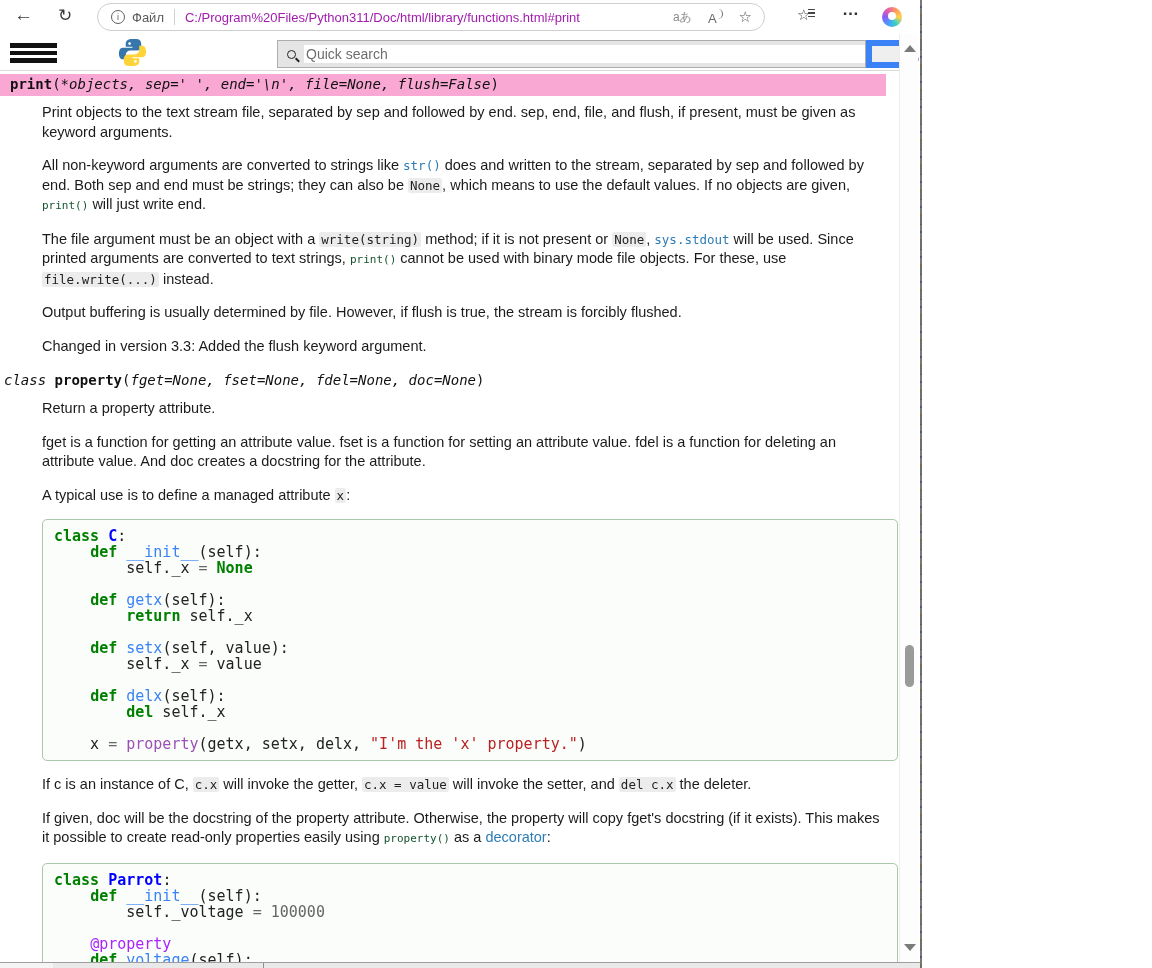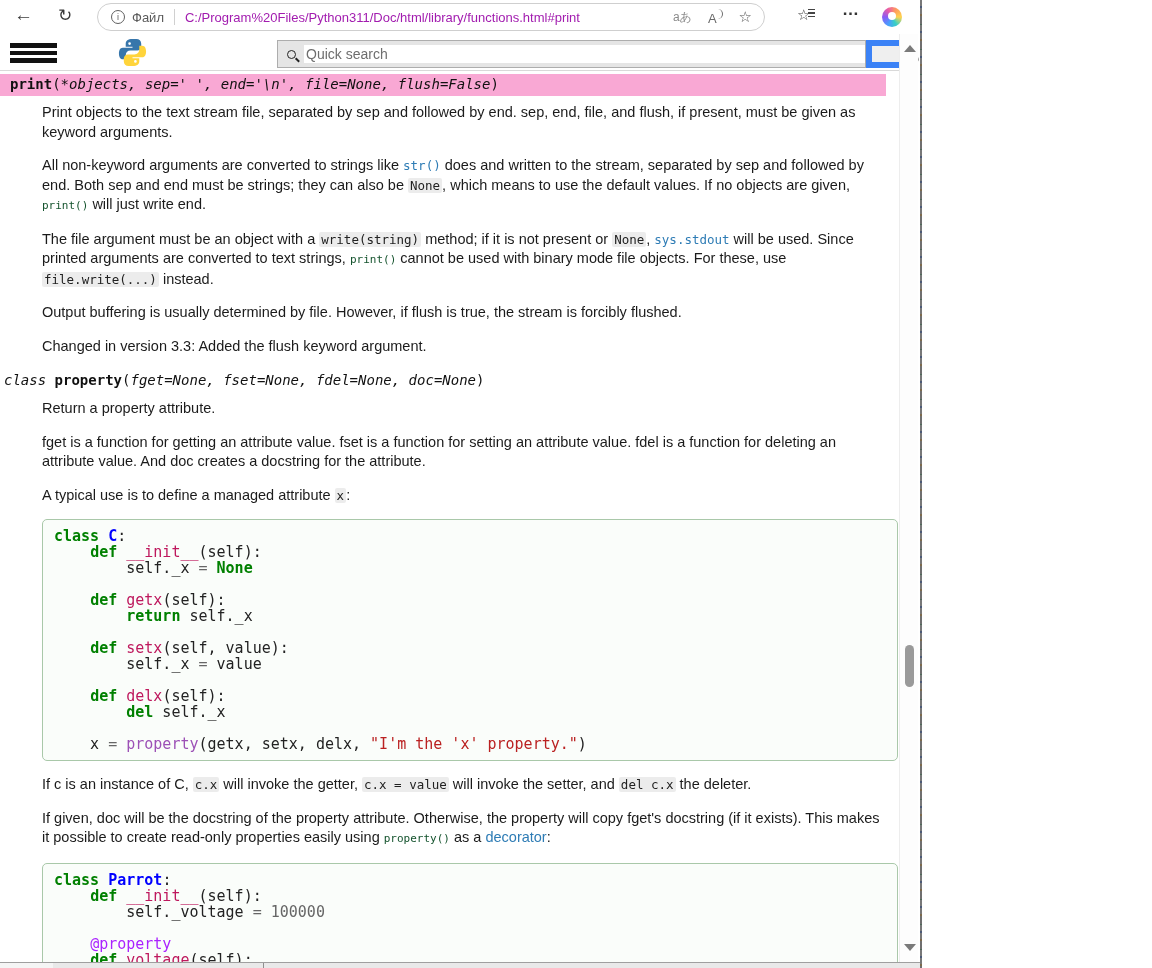--- a/index.html
+++ b/index.html
@@ -91,21 +91,21 @@
   .seg-codelink { font-family:"DejaVu Sans Mono", monospace; font-size:12.5px; color:#2e7cb5; cursor:pointer; }
   .seg-vlink { font-family:"DejaVu Sans Mono", monospace; font-size:11px; color:#14532d; cursor:pointer; }
   .seg-link { color:#2e7cb5; cursor:pointer; }
   .codeblock { margin:13px 0; width:856px; border:1px solid #a9c8a9; border-radius:5px;
     background:#fafdfa; padding:8px 0 8px 11px; font-family:"DejaVu Sans Mono", monospace;
     font-size:15px; line-height:16px; color:#222; }
   .codeblock.second { margin-top:12px; }
   .cl { white-space:pre; }
   .tk-k  { color:#008000; font-weight:bold; }
   .tk-nc { color:#0000ff; font-weight:bold; }
-  .tk-fn { color:#be185d; }
+  .tk-fn { color:#3b82f6; }
   .tk-kc { color:#008000; font-weight:bold; }
   .tk-o  { color:#666666; }
   .tk-m  { color:#666666; }
   .tk-nb { color:#9c51b6; }
   .tk-nd { color:#aa22ff; }
   .tk-s  { color:#ba2121; }
   .tk-p  { color:#222222; }
 </style>
 </head>
 <body>

